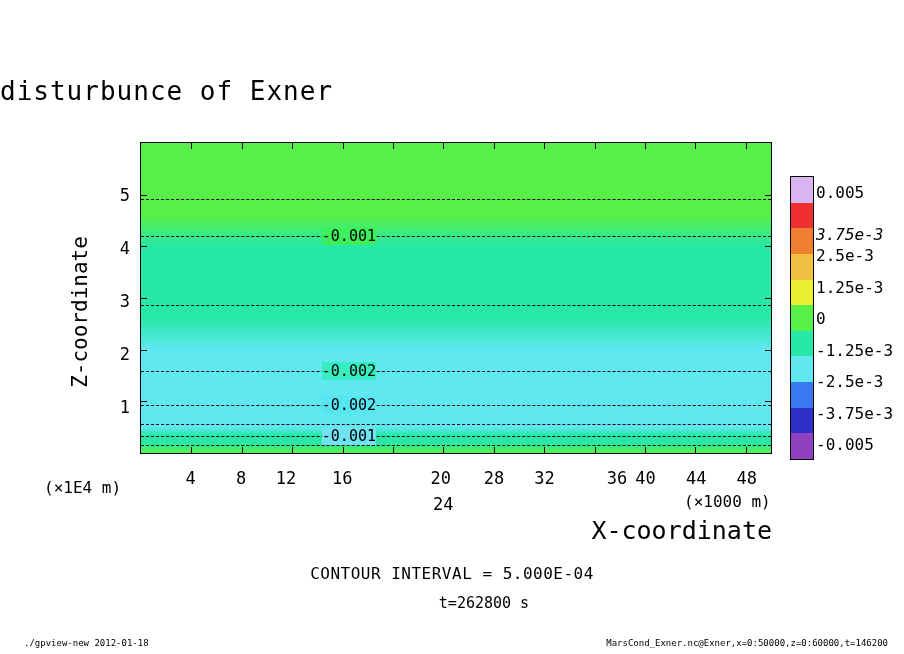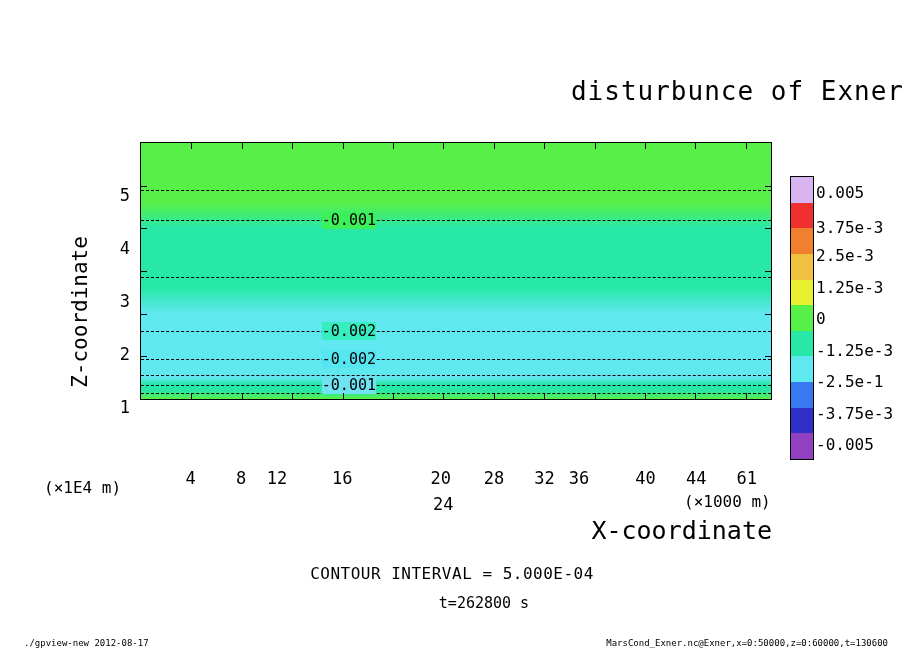--- a/index.html
+++ b/index.html
@@ -4,27 +4,27 @@
 <style>
   html,body{margin:0;padding:0;}
   body{
     width:904px;height:654px;background:#ffffff;
     font-family:"DejaVu Sans Mono", monospace;
     color:#000;overflow:hidden;position:relative;
   }
   .abs{position:absolute;}
 
   #title{
-    left:0;top:76px;width:904px;text-align:right;
+    left:0;top:76px;width:904px;text-align:left;
     font-size:26px;letter-spacing:1px;
   }
 
   
   #plot{
-    left:140px;top:142px;width:632px;height:258px;
+    left:140px;top:142px;width:632px;height:312px;
     border:1px solid #000;box-sizing:border-box;overflow:hidden;
   }
   #gradient{position:absolute;left:0;top:0;width:100%;height:100%;}
   .cline{
     position:absolute;left:0;width:100%;height:0;
     border-top:1.5px dashed #000;
   }
   .clabel{
     position:absolute;font-size:15px;background:#ffffff00;
     transform:translate(-50%,-50%);
@@ -122,66 +122,66 @@
       <div class="tick-l" style="top: 33.333%;"></div>
       <div class="tick-r" style="top: 33.333%;"></div>
       <div class="tick-l" style="top: 16.667%;"></div>
       <div class="tick-r" style="top: 16.667%;"></div>
     </div>
 </div>
 
 <div id="xticklabels">
     <div class="xlab abs" style="left: 190.56px; top: 468px;">4</div>
     <div class="xlab abs" style="left: 241.12px; top: 468px;">8</div>
-    <div class="xlab abs" style="left: 277px; top: 468px;">12</div>
+    <div class="xlab abs" style="left: 286px; top: 468px;">12</div>
     <div class="xlab abs" style="left: 342.24px; top: 468px;">16</div>
     <div class="xlab abs" style="left: 392.8px; top: 468px; margin-left: 48px;">20</div>
     <div class="xlab abs" style="left: 443.36px; top: 494px;">24</div>
     <div class="xlab abs" style="left: 493.92px; top: 468px;">28</div>
     <div class="xlab abs" style="left: 544.48px; top: 468px;">32</div>
-    <div class="xlab abs" style="left: 579px; top: 468px;">36</div>
+    <div class="xlab abs" style="left: 617px; top: 468px;">36</div>
     <div class="xlab abs" style="left: 645.6px; top: 468px;">40</div>
     <div class="xlab abs" style="left: 696.16px; top: 468px;">44</div>
-    <div class="xlab abs" style="left: 746.72px; top: 468px;">61</div>
+    <div class="xlab abs" style="left: 746.72px; top: 468px;">48</div>
   </div>
 <div id="yticklabels">
     <div class="ylab abs" style="left: 96px; width: 34px; top: 407px;">1</div>
     <div class="ylab abs" style="left: 96px; width: 34px; top: 354px;">2</div>
     <div class="ylab abs" style="left: 96px; width: 34px; top: 301px;">3</div>
     <div class="ylab abs" style="left: 96px; width: 34px; top: 248px;">4</div>
     <div class="ylab abs" style="left: 96px; width: 34px; top: 195px;">5</div>
   </div>
 
 <div class="abs" id="ytitle">Z-coordinate</div>
 <div class="abs" id="xtitle">X-coordinate</div>
 <div class="abs" id="xunit">(×1E4 m)</div>
 <div class="abs" id="xunit2">(×1000 m)</div>
 
 <div class="abs" id="ci">CONTOUR INTERVAL = 5.000E-04</div>
 <div class="abs" id="tstamp">t=262800 s</div>
 
-<div class="abs" id="foot-left">./gpview-new  2012-08-17</div>
-<div class="abs" id="foot-right">MarsCond_Exner.nc@Exner,x=0:50000,z=0:60000,t=130600</div>
+<div class="abs" id="foot-left">./gpview-new  2012-01-18</div>
+<div class="abs" id="foot-right">MarsCond_Exner.nc@Exner,x=0:50000,z=0:60000,t=146200</div>
 
 <div class="abs" id="cbar">
     <div class="cseg" style="height: 9.09091%; background: rgb(216, 180, 240);"></div>
     <div class="cseg" style="height: 9.09091%; background: rgb(240, 48, 48);"></div>
     <div class="cseg" style="height: 9.09091%; background: rgb(240, 128, 48);"></div>
     <div class="cseg" style="height: 9.09091%; background: rgb(240, 192, 64);"></div>
     <div class="cseg" style="height: 9.09091%; background: rgb(232, 240, 48);"></div>
     <div class="cseg" style="height: 9.09091%; background: rgb(88, 240, 72);"></div>
     <div class="cseg" style="height: 9.09091%; background: rgb(40, 232, 168);"></div>
     <div class="cseg" style="height: 9.09091%; background: rgb(96, 232, 240);"></div>
     <div class="cseg" style="height: 9.09091%; background: rgb(56, 120, 240);"></div>
     <div class="cseg" style="height: 9.09091%; background: rgb(48, 48, 200);"></div>
     <div class="cseg" style="height: 9.09091%; background: rgb(144, 64, 192);"></div>
   </div>
 <div id="cbarticks">
     <div class="cbtick abs" style="top: 192px;">0.005</div>
-    <div class="cbtick abs" style="top: 227px;">3.75e-3</div>
+    <div class="cbtick abs" style="top: 234px; font-style: italic;">3.75e-3</div>
     <div class="cbtick abs" style="top: 255px;">2.5e-3</div>
     <div class="cbtick abs" style="top: 286.5px;">1.25e-3</div>
     <div class="cbtick abs" style="top: 318px;">0</div>
     <div class="cbtick abs" style="top: 349.5px;">-1.25e-3</div>
-    <div class="cbtick abs" style="top: 381px;">-2.5e-1</div>
+    <div class="cbtick abs" style="top: 381px;">-2.5e-3</div>
     <div class="cbtick abs" style="top: 412.5px;">-3.75e-3</div>
     <div class="cbtick abs" style="top: 444px;">-0.005</div>
   </div>
 
 </body></html>

